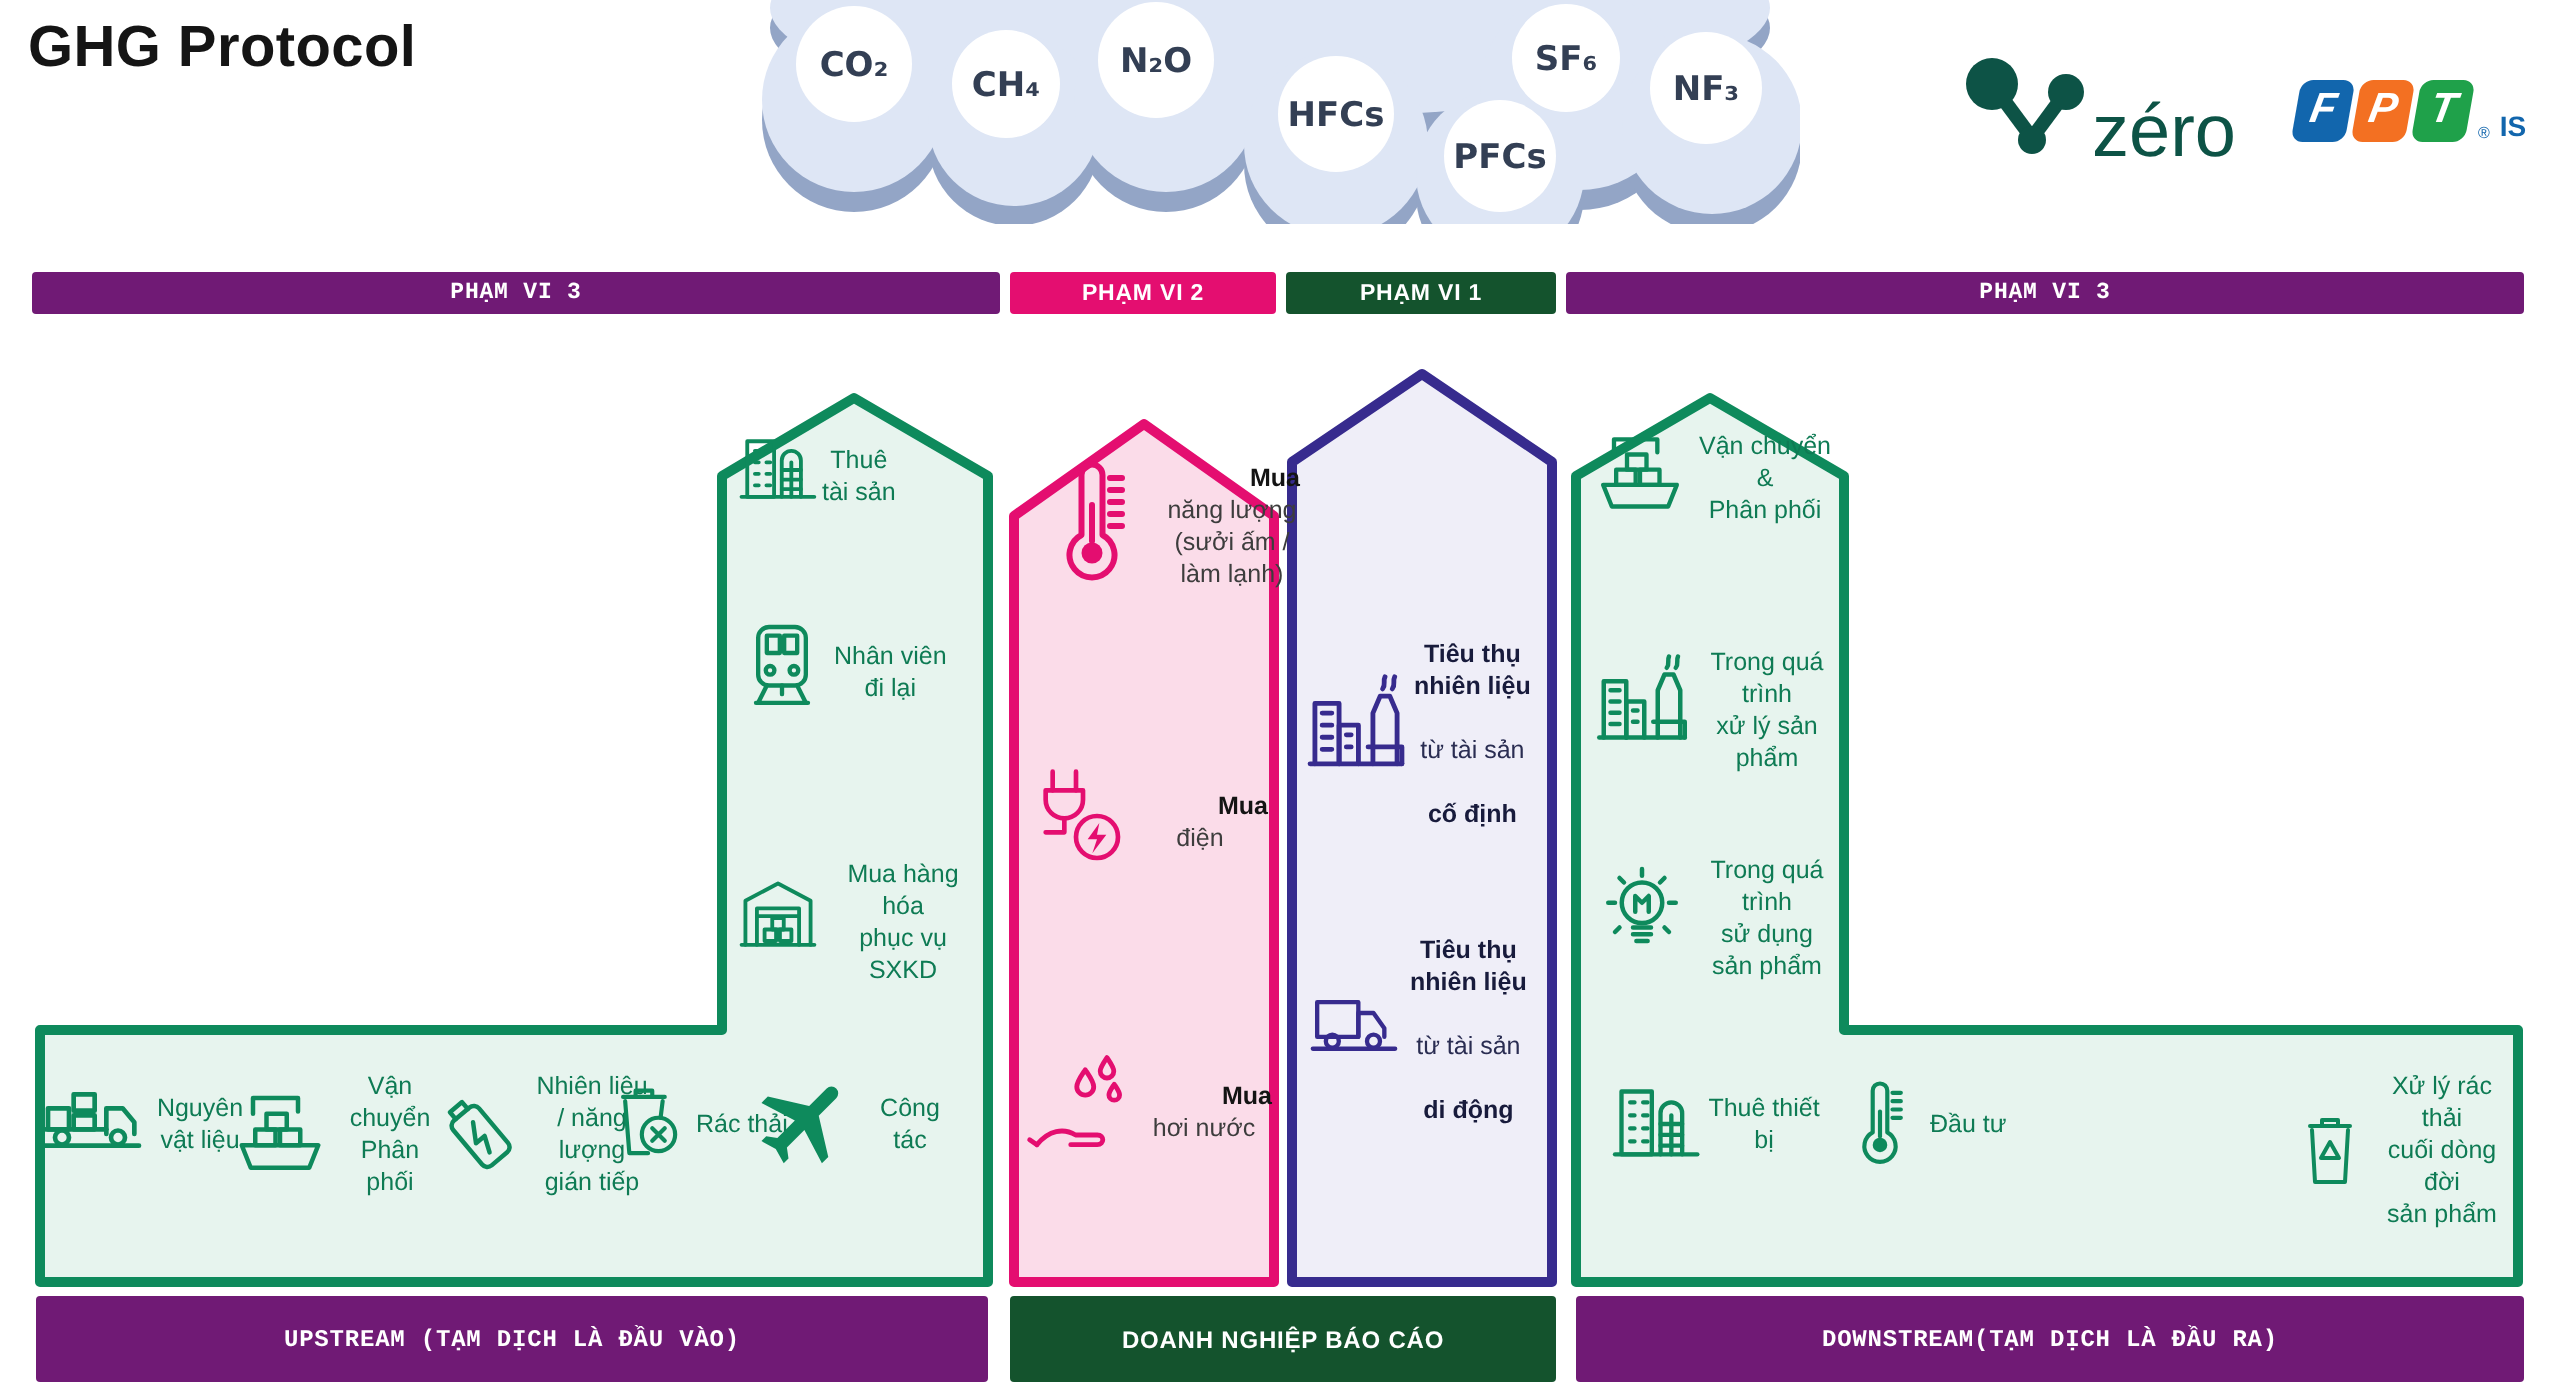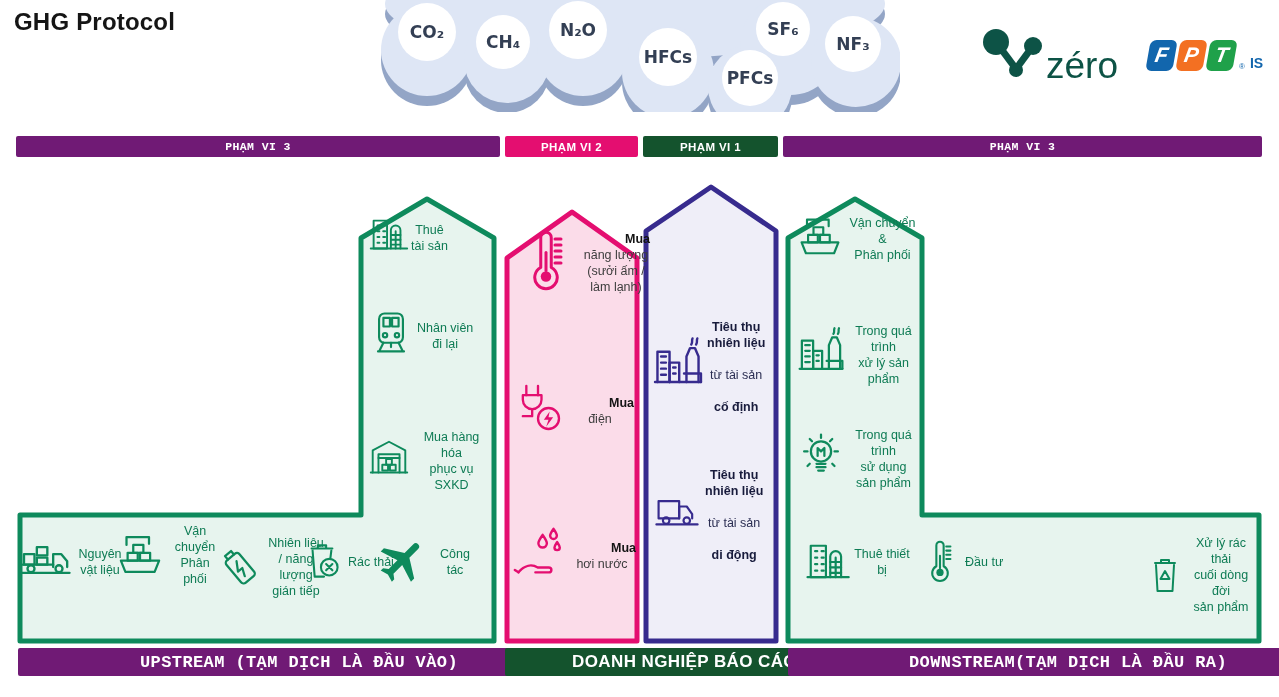--- a/index.html
+++ b/index.html
@@ -1,23 +1,23 @@
 <!DOCTYPE html>
 <html><head>
 <meta charset="utf-8">
 <style>
   html,body{margin:0;padding:0;background:#fff;}
   #stage{position:relative;width:1279px;height:697px;background:#fff;overflow:hidden;
          font-family:"Liberation Sans","DejaVu Sans",sans-serif;}
   .abs{position:absolute;}
-  .title{font-size:24px;font-weight:700;color:#151515;letter-spacing:.2px;}
+  .title{font-size:29px;font-weight:700;color:#151515;letter-spacing:.2px;}
   
   .bar{position:absolute;height:21px;border-radius:2px;display:flex;align-items:center;justify-content:center;
        color:#fff;font-size:11.5px;font-weight:700;letter-spacing:.4px;}
-  .bar.big{height:28px;font-size:17px;padding-left:43px;}
+  .bar.big{height:43px;font-size:12px;}
   .green-bg{background:#701a75;font-family:Liberation Mono, monospace;}
   .pink-bg{background:#e40e70;}
   .purple-bg{background:#14532d;}
   
   .item{position:absolute;display:flex;flex-direction:row;align-items:center;text-align:center;}
   .item .ic{display:flex;align-items:flex-end;justify-content:center;}
   .lbl{white-space:pre-line;font-size:12.5px;line-height:1.28;margin-top:5px;}
   .lbl-green{color:#0e7b54;}
   .lbl-pink{color:#3d3d3d;}
   .lbl-purple{color:#2a2d52;}
@@ -179,21 +179,21 @@
           <rect x="17" y="22" width="9" height="6"></rect>
         <path d="M5 28h26"></path>
           <path d="M31 30V19h7l5 6v5"></path>
         <circle cx="12" cy="31.5" r="3"></circle>
           <circle cx="36" cy="31.5" r="3"></circle>
           <path d="M3 35h42"></path>
       </svg>
     </span>
     <span class="lbl lbl-green">Nguyên vật liệu</span>
   </div>
-  <div class="item" style="left:113px;top:518px;width:110px;">
+  <div class="item" style="left:113px;top:530px;width:110px;">
     <span class="ic ic-green" style="height:58px;">
       <svg class="icon" width="54" height="54" viewBox="0 0 48 48" fill="none" stroke="currentColor" stroke-width="2" stroke-linecap="round" stroke-linejoin="round">
         <path d="M7 29l4 10h26l4-10z"></path>
           <rect x="13" y="22" width="9" height="7"></rect>
           <rect x="24" y="22" width="9" height="7"></rect>
         <rect x="18" y="15" width="9" height="7"></rect>
           <path d="M12 8v7M12 8h20v6"></path>
       </svg>
     </span>
     <span class="lbl lbl-green">Vận chuyển

